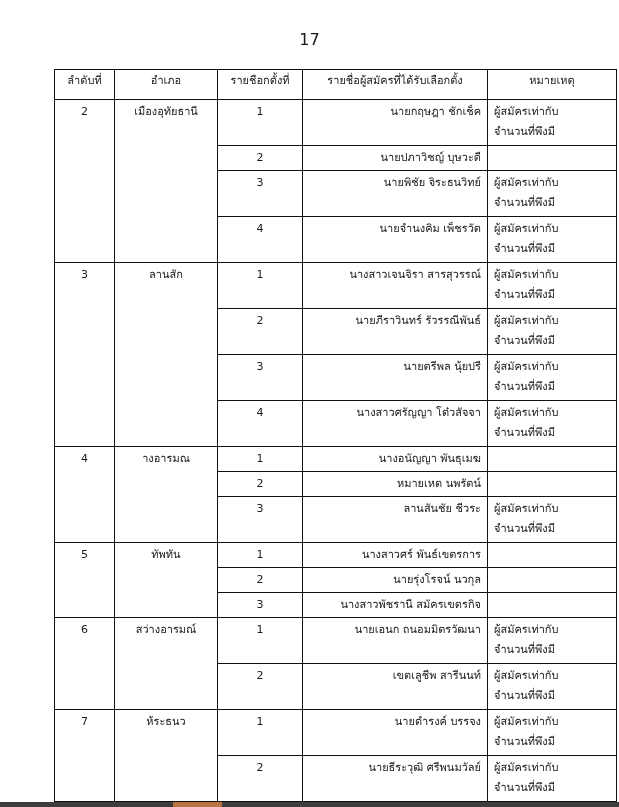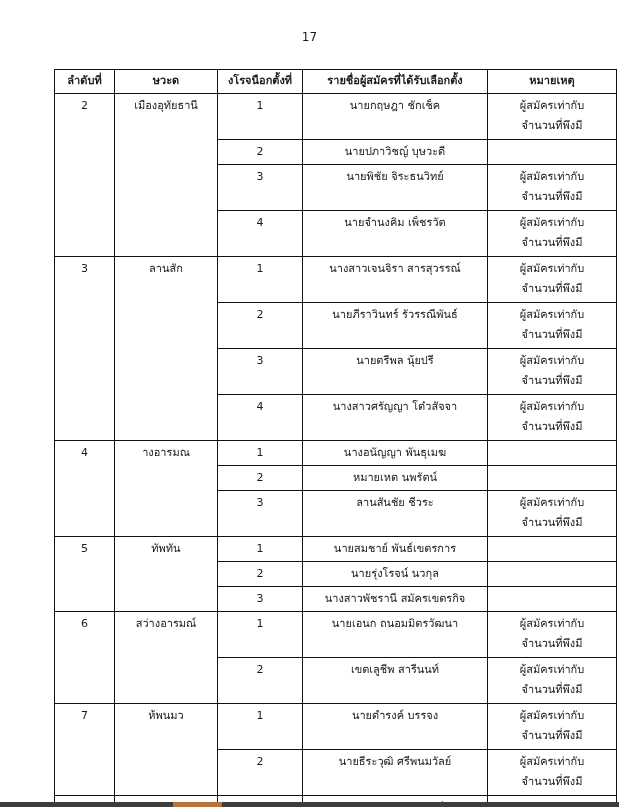--- a/index.html
+++ b/index.html
@@ -2,33 +2,33 @@
 <html><head>
   <meta charset="utf-8">
   <style>
     html, body { margin: 0; padding: 0; }
     body {
       width: 619px; height: 807px; background: #ffffff; position: relative; overflow: hidden;
       font-family: "DejaVu Sans", "Liberation Sans", sans-serif; color: #1a1a1a;
     }
     .page-number {
       position: absolute; top: 30px; left: 0; width: 619px; text-align: center;
-      font-size: 12px;
+      font-size: 16px;
     }
     table.results {
       position: absolute; left: 54px; top: 69px; width: 562px;
       border-collapse: collapse; table-layout: fixed; font-size: 11px;
     }
     table.results th, table.results td {
       border: 1.2px solid #111; padding: 2px 6px; vertical-align: top; line-height: 20px;
     }
-    table.results th { font-weight: bold; text-align: center; height: 17px; padding-top: 1px; padding-bottom: 2px; }
+    table.results th { font-weight: normal; text-align: center; height: 17px; padding-top: 1px; padding-bottom: 8px; }
     td.c { text-align: center; }
-    td.l { text-align: center; }
-    td.note { text-align: center; line-height: 21px; }
+    td.l { text-align: right; }
+    td.note { line-height: 21px; }
     tr.two td { height: 41px; }
     tr.one td { height: 17px; }
     .bottom-bar {
       position: absolute; left: 0; top: 802px; width: 619px; height: 5px; background: #3d3d3d;
     }
     .bottom-bar .seg {
       position: absolute; left: 173px; top: 0; width: 49px; height: 5px; background: #b87440;
     }
   </style>
 </head>
@@ -40,22 +40,22 @@
   <colgroup>
     <col style="width:60px">
       <col style="width:103px">
       <col style="width:85px">
       <col style="width:185px">
       <col style="width:129px">
   </colgroup>
   <thead>
     <tr>
       <th>ลำดับที่</th>
-      <th>ษวะด</th>
-      <th>งโรจนือกตั้งที่</th>
+      <th>อำเภอ</th>
+      <th>รายชือกตั้งที่</th>
       <th>รายชื่อผู้สมัครที่ได้รับเลือกตั้ง</th>
       <th>หมายเหตุ</th>
     </tr>
   </thead>
   <tbody id="tbody">
       <tr class="two">
         <td class="c" rowspan="4">2</td>
         <td class="c" rowspan="4">เมืองอุทัยธานี</td>
         <td class="c">1</td>
         <td class="l">นายกฤษฎา ชักเช็ค</td>
@@ -136,21 +136,21 @@
         <td class="l">ลานสันชัย ชีวระ</td>
         <td class="note">
           <div>ผู้สมัครเท่ากับ</div>
           <div>จำนวนที่พึงมี</div>
         </td>
       </tr>
       <tr class="one">
         <td class="c" rowspan="3">5</td>
         <td class="c" rowspan="3">ทัพทัน</td>
         <td class="c">1</td>
-        <td class="l">นายสมชาย์ พันธ์เขตรการ</td>
+        <td class="l">นางสาวศร์ พันธ์เขตรการ</td>
         <td class="note"></td>
       </tr>
       <tr class="one">
         <td class="c">2</td>
         <td class="l">นายรุ่งโรจน์ นวกุล</td>
         <td class="note"></td>
       </tr>
       <tr class="one">
         <td class="c">3</td>
         <td class="l">นางสาวพัชรานี สมัครเขตรกิจ</td>
@@ -169,21 +169,21 @@
       <tr class="two">
         <td class="c">2</td>
         <td class="l">เขตเลูชีพ สารีนนท์</td>
         <td class="note">
           <div>ผู้สมัครเท่ากับ</div>
           <div>จำนวนที่พึงมี</div>
         </td>
       </tr>
       <tr class="two">
         <td class="c" rowspan="2">7</td>
-        <td class="c" rowspan="2">ห้พนมว</td>
+        <td class="c" rowspan="2">ห้ระธนว</td>
         <td class="c">1</td>
         <td class="l">นายดำรงค์ บรรจง</td>
         <td class="note">
           <div>ผู้สมัครเท่ากับ</div>
           <div>จำนวนที่พึงมี</div>
         </td>
       </tr>
       <tr class="two">
         <td class="c">2</td>
         <td class="l">นายธีระวุฒิ ศรีพนมวัลย์</td>

